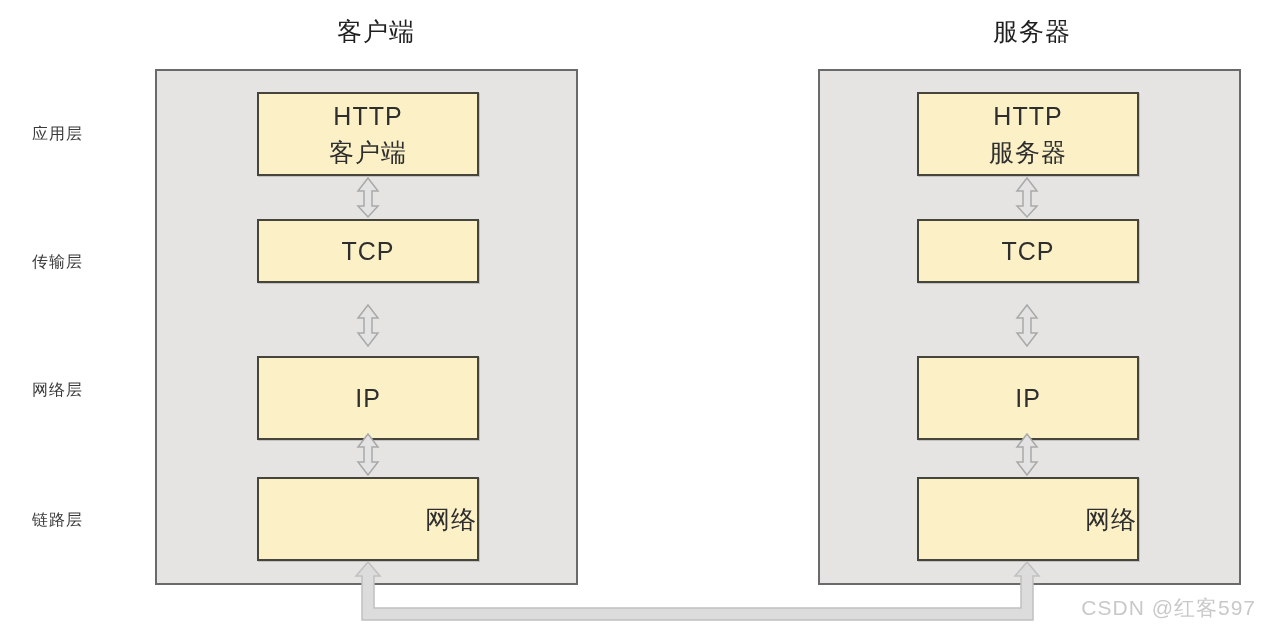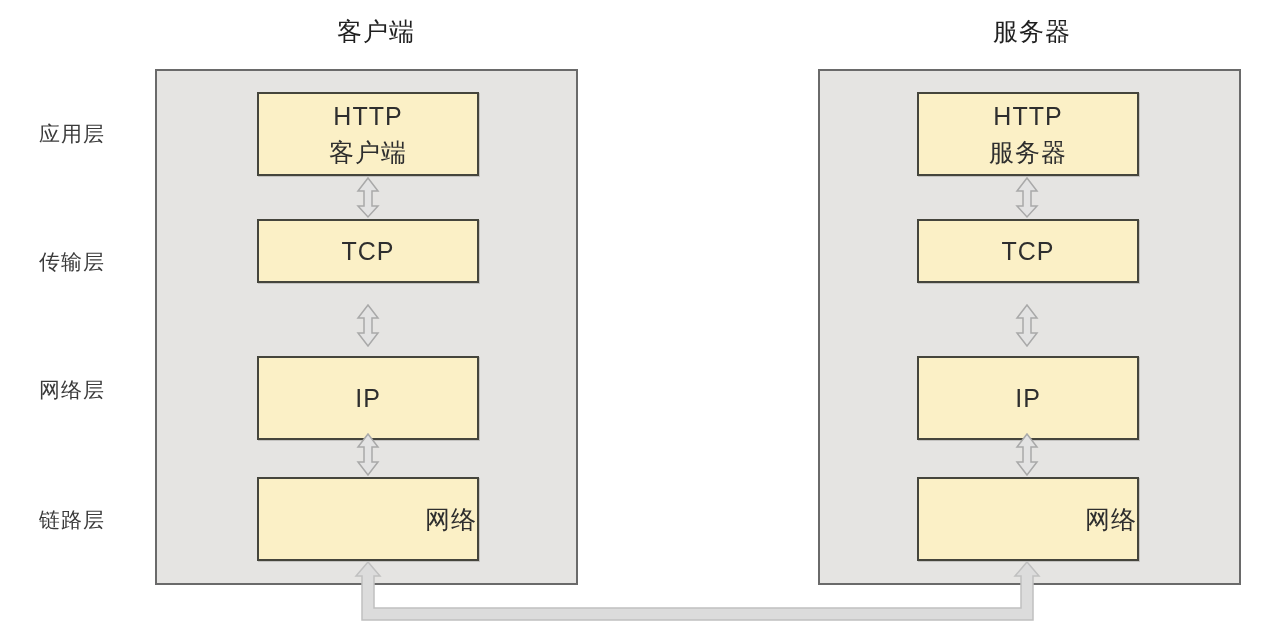--- a/index.html
+++ b/index.html
@@ -28,22 +28,22 @@
   .host-title{
     position:absolute;
     top:16px;height:30px;line-height:30px;
     font-size:25px;color:var(--title-color);
     text-align:center;width:160px;
     letter-spacing:1px;
   }
   .host-title.client{left:296px;}
   .host-title.server{left:952px;}
   .layer-label{
-    position:absolute;left:39px;width:90px;
-    font-size:21px;color:#3a3a3a;
+    position:absolute;left:32px;width:90px;
+    font-size:16px;color:#3a3a3a;
     height:33px;line-height:33px;
     letter-spacing:1px;
   }
   .panel{
     position:absolute;top:69px;width:423px;height:516px;
     background:var(--panel-fill);
     border:2px solid var(--panel-border);
   }
   .panel.client{left:155px;}
   .panel.server{left:818px;}
@@ -136,13 +136,14 @@
     <polygon class="dbl-arrow" points="368,434 358,447 364,447 364,462 358,462 368,475 378,462 372,462 372,447 378,447"></polygon>
 
     <polygon class="dbl-arrow" points="1027,178 1017,191 1023,191 1023,206 1017,206 1027,217 1037,206 1031,206 1031,191 1037,191"></polygon>
     <polygon class="dbl-arrow" points="1027,305 1017,318 1023,318 1023,333 1017,333 1027,346 1037,333 1031,333 1031,318 1037,318"></polygon>
     <polygon class="dbl-arrow" points="1027,434 1017,447 1023,447 1023,462 1017,462 1027,475 1037,462 1031,462 1031,447 1037,447"></polygon>
 
     <path class="connector" d="M368,562 L356,576 L362,576 L362,620 L1033,620 L1033,576 L1039,576 L1027,562
          L1015,576 L1021,576 L1021,608 L374,608 L374,576 L380,576 Z"></path>
   </svg>
 
+  <div class="watermark">CSDN @红客597</div>
 </div>
 
 </body></html>

